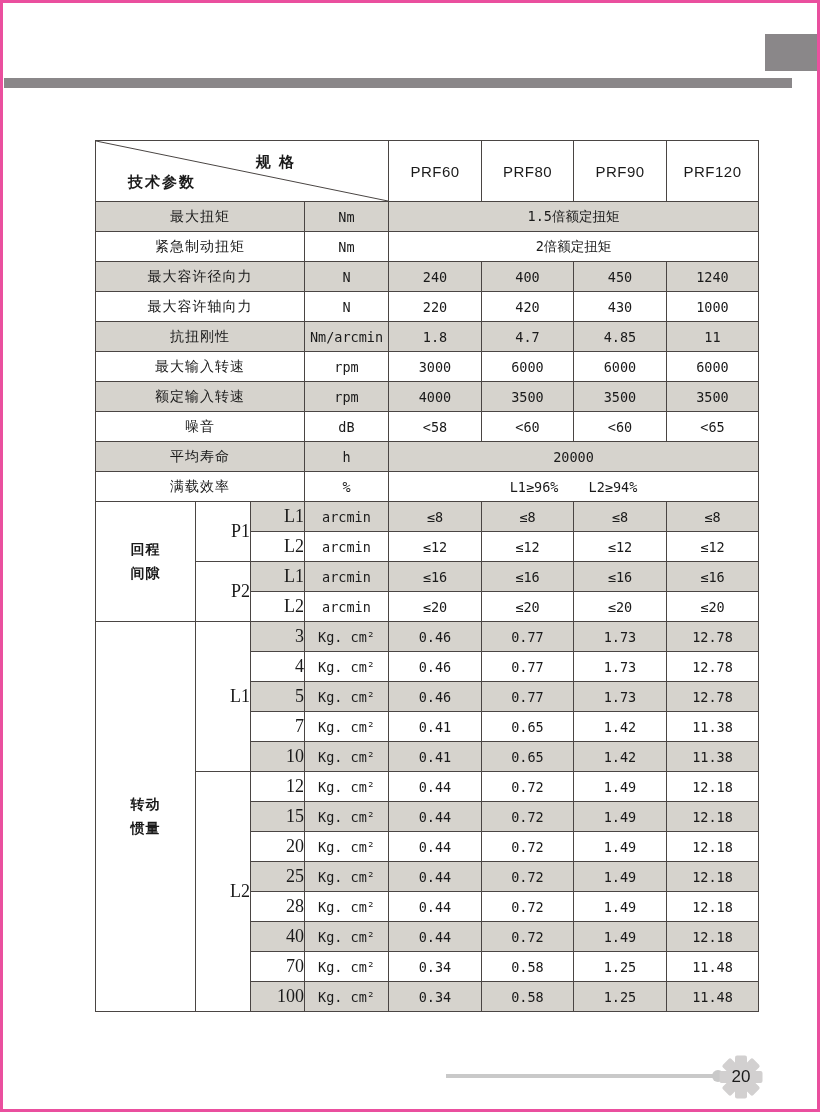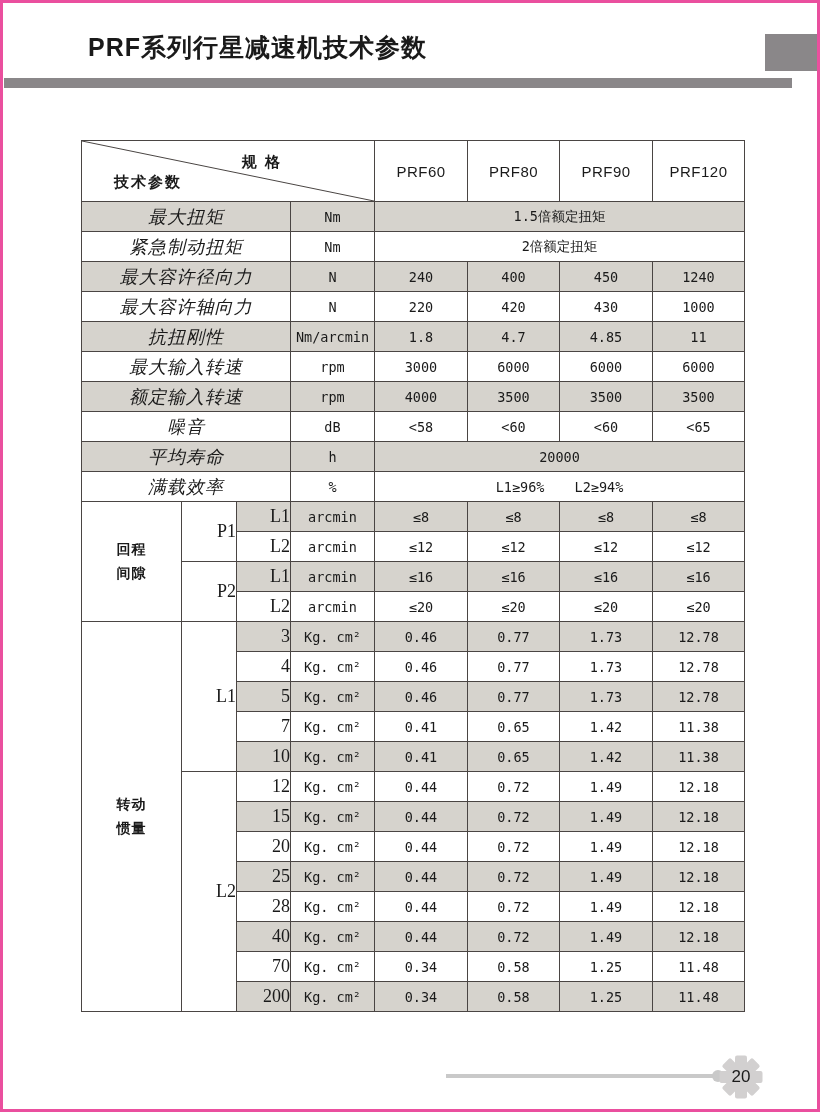--- a/index.html
+++ b/index.html
@@ -21,31 +21,31 @@
   }
   .header-bar{
     position:absolute;left:1px;top:75px;width:788px;height:10px;
     background:#8a8789;
   }
   .header-accent{
     position:absolute;left:762px;top:31px;width:52px;height:37px;
     background:#8a8789;
   }
   
-  .tbl-wrap{position:absolute;left:78px;top:137px;}
+  .tbl-wrap{position:absolute;left:92px;top:137px;}
   table{border-collapse:collapse;table-layout:fixed;width:663px;}
   td{
     border:1px solid #4a4543;
     text-align:center;vertical-align:middle;
     padding:0;height:29px;overflow:hidden;
     font-size:14px;
   }
   tr.hdr td{height:60px;}
   .sh{background:#d6d3cd;}
-  .label{font-size:18px;letter-spacing:1px;font-style:italic;}
+  .label{font-size:14px;letter-spacing:1px;}
   .colhead{font-size:15px;letter-spacing:.5px;border-radius:26px;}
   .unit,.val{font-family:"DejaVu Sans Mono",monospace;font-size:13.5px;}
   .sub{font-family:Liberation Serif, serif;font-size:18px;text-align:right;}
   .group{font-size:14px;letter-spacing:1px;font-weight:bold;}
   .group div{line-height:1.7;}
   .diag{position:relative;}
   .diag svg{position:absolute;left:0;top:0;width:100%;height:100%;}
   .corner-spec{
     position:absolute;right:92px;top:12px;
     font-size:15px;font-weight:bold;letter-spacing:2px;
@@ -69,21 +69,20 @@
     position:absolute;left:716px;top:1052px;width:44px;height:44px;
     display:flex;align-items:center;justify-content:center;
     font-size:17px;color:#1a1a1a;letter-spacing:0;
   }
 </style>
 </head>
 <body>
 
 <div class="page">
 
-  <div class="title">PRF系列行星减速机技术参数</div>
   <div class="header-bar"></div>
   <div class="header-accent"></div>
 
   <div class="tbl-wrap">
     <table>
       <colgroup>
         <col style="width:100px">
           <col style="width:55px">
           <col style="width:54px">
           <col style="width:84px">
@@ -308,21 +307,21 @@
           </tr>
           <tr>
             <td class="sub">70</td>
             <td class="unit">Kg. cm²</td>
             <td class="val">0.34</td>
             <td class="val">0.58</td>
             <td class="val">1.25</td>
             <td class="val">11.48</td>
           </tr>
           <tr>
-            <td class="sub sh">200</td>
+            <td class="sub sh">100</td>
             <td class="unit sh">Kg. cm²</td>
             <td class="val sh">0.34</td>
             <td class="val sh">0.58</td>
             <td class="val sh">1.25</td>
             <td class="val sh">11.48</td>
           </tr>
         </tbody>
     </table>
   </div>
 

